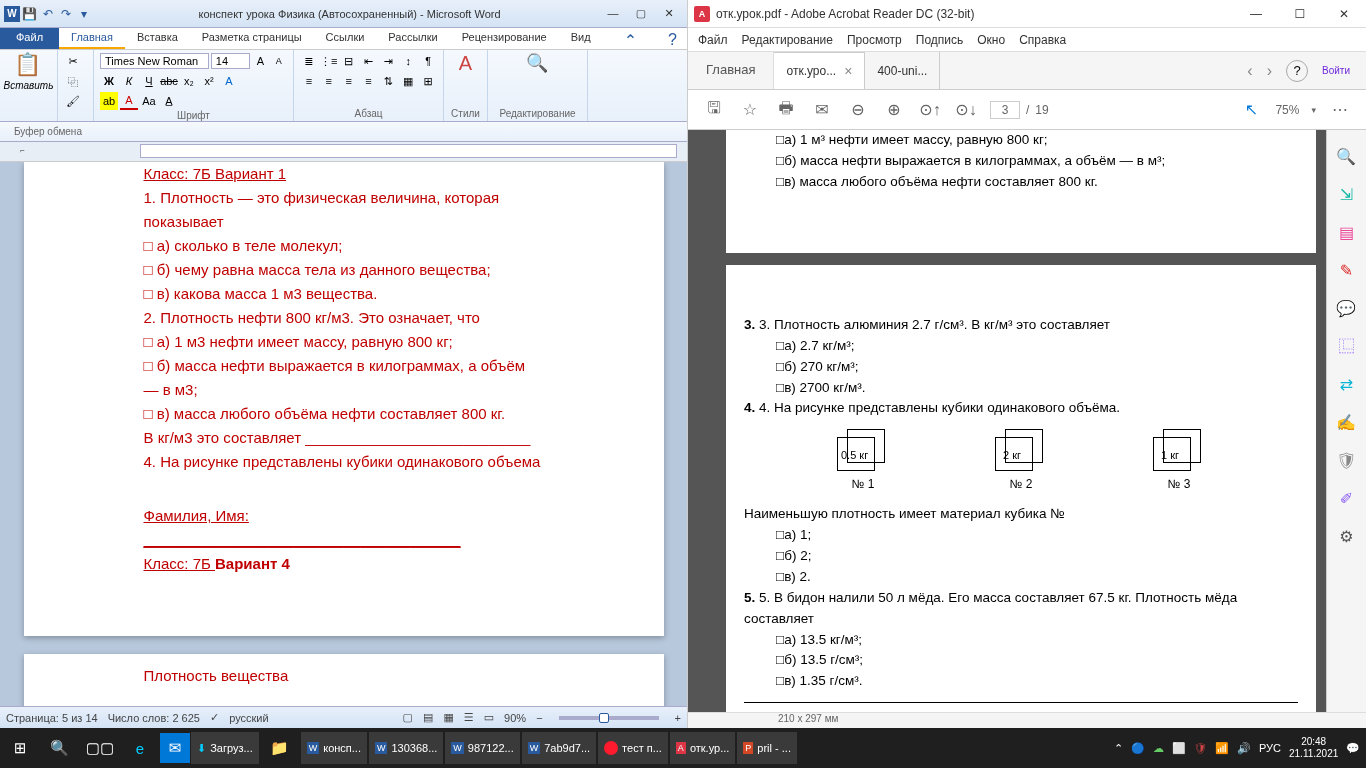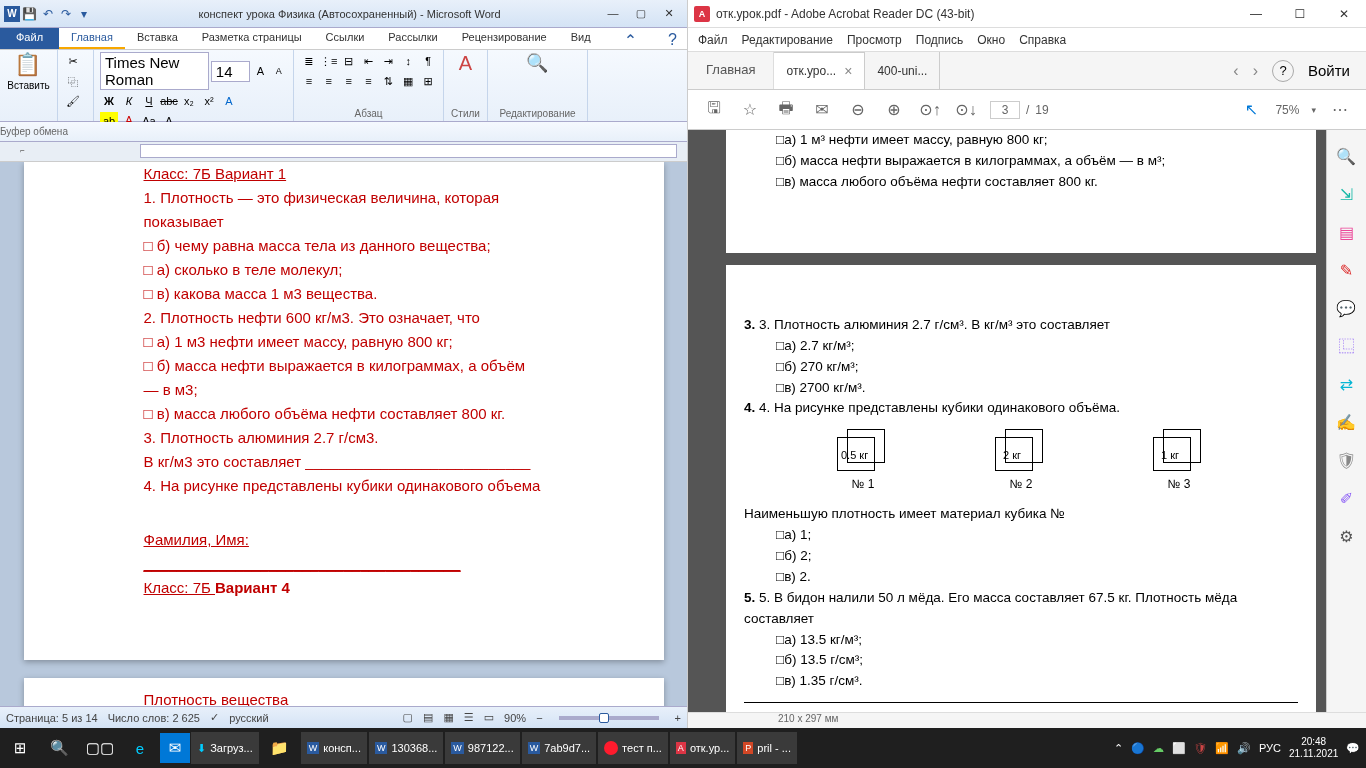--- a/index.html
+++ b/index.html
@@ -15,21 +15,21 @@
 .word-ribbon-tabs { height:22px; background:#fff; display:flex; border-bottom:1px solid #ccc; }
 .file-tab { background:#2a5a9e; color:#fff; padding:3px 16px; font-size:11px; }
 .rtab { padding:3px 12px; font-size:11px; color:#333; cursor:pointer; }
 .rtab.active { border-bottom:2px solid #f7a700; color:#2a5a9e; }
 .help-ico { margin-left:auto; padding:3px 10px; color:#2a5a9e; }
 .word-ribbon { height:72px; background:linear-gradient(#f5f9fe,#e8f0fa); border-bottom:1px solid #aac; display:flex; }
 .rgroup { border-right:1px solid #c5d5eb; padding:2px 6px; display:flex; flex-direction:column; }
 .rgroup-body { flex:1; display:flex; flex-direction:column; gap:2px; font-size:11px; }
 .rgroup-label { font-size:10px; color:#666; text-align:center; }
 .font-row { display:flex; gap:2px; align-items:center; }
-.font-sel { border:1px solid #aac; background:#fff; font-size:15px; padding:1px 4px; }
+.font-sel { border:1px solid #aac; background:#fff; font-size:11px; padding:1px 4px; }
 .ico-btn { width:18px; height:18px; display:inline-flex; align-items:center; justify-content:center; font-size:11px; }
 .word-ruler-bar { height:20px; background:#e8eef5; border-bottom:1px solid #ccc; position:relative; font-size:8px; color:#666; }
 .word-page-area { flex:1; background:#b8c8dc; overflow:auto; display:flex; flex-direction:column; align-items:center; padding:0 20px; position:relative; }
 .word-page { background:#fff; width:640px; box-shadow:0 2px 6px rgba(0,0,0,.3); margin-bottom:18px; padding:10px 120px 60px 120px; }
 .word-page.first { padding-top:0; }
 .doc-text { font-family:'Times New Roman',serif; font-size:15px; color:#c00000; line-height:1.6; }
 .doc-text .hdr { text-decoration:underline; }
 .doc-text .bold { font-weight:bold; }
 .word-status { height:22px; background:linear-gradient(#e8f0fa,#d4e3f5); border-top:1px solid #aac; display:flex; align-items:center; font-size:11px; color:#444; gap:10px; padding:0 6px; }
 .zoom-slider { width:100px; height:4px; background:#aac; position:relative; margin:0 6px; }
@@ -41,21 +41,21 @@
 .acr-title { flex:1; }
 .acr-winctrl { display:flex; }
 .acr-winctrl span { width:44px; height:28px; display:flex; align-items:center; justify-content:center; cursor:pointer; }
 .acr-menu { height:24px; display:flex; align-items:center; gap:14px; padding:0 10px; font-size:12px; color:#333; border-bottom:1px solid #ddd; }
 .acr-tabs { height:38px; display:flex; background:#f5f5f5; border-bottom:1px solid #ccc; }
 .acr-maintab { padding:10px 18px; font-size:13px; color:#555; border-right:1px solid #ddd; }
 .acr-doctab { padding:10px 12px; font-size:12px; color:#333; display:flex; align-items:center; gap:8px; border-right:1px solid #ccc; }
 .acr-doctab.active { background:#fff; border-top:1px solid #ccc; }
 .acr-doctab .x { color:#888; font-size:14px; }
 .acr-tabnav { margin-left:auto; display:flex; align-items:center; gap:14px; padding:0 16px; }
-.acr-signin { font-size:15px; color:#000000; }
+.acr-signin { font-size:10px; color:#6d28d9; }
 .acr-toolbar { height:40px; border-bottom:1px solid #ccc; display:flex; align-items:center; gap:12px; padding:0 14px; color:#666; }
 .acr-tool { width:24px; height:24px; display:flex; align-items:center; justify-content:center; font-size:16px; }
 .page-ind { display:flex; align-items:center; gap:6px; font-size:12px; }
 .page-num { width:30px; border:1px solid #ccc; text-align:center; padding:1px; }
 .zoom-lbl { font-size:12px; }
 .acr-body { flex:1; display:flex; overflow:hidden; }
 .acr-page-area { flex:1; background:#555; overflow:auto; display:flex; flex-direction:column; align-items:center; padding:0; }
 .acr-page { background:#fff; width:590px; font-family:'Times New Roman',serif; font-size:13.5px; line-height:1.55;margin-left:28px; }
 .acr-page.top { padding:0 18px 60px 18px; }
 .acr-page.btm { padding:50px 18px 10px 18px; margin-top:12px; }
@@ -105,21 +105,21 @@
       <div class="rtab">Рассылки</div>
       <div class="rtab">Рецензирование</div>
       <div class="rtab">Вид</div>
       <div class="help-ico">⌃</div>
       <div class="help-ico">?</div>
     </div>
     <div class="word-ribbon">
       <div class="rgroup" style="width:58px;">
         <div class="rgroup-body" style="align-items:center;">
           <div style="font-size:22px;">📋</div>
-          <div style="font-size:10px;">Вставить</div>
+          <div style="font-size:10px;font-style:italic;">Вставить</div>
         </div>
       </div>
       <div class="rgroup" style="width:36px;">
         <div class="rgroup-body">
           <span class="ico-btn">✂</span>
           <span class="ico-btn">⿻</span>
           <span class="ico-btn">🖌</span>
         </div>
       </div>
       <div class="rgroup" style="width:200px;">
@@ -185,40 +185,39 @@
         </div>
         <div class="rgroup-label">Стили</div>
       </div>
       <div class="rgroup" style="width:100px;">
         <div class="rgroup-body" style="align-items:center;">
           <div style="font-size:18px;">🔍</div>
         </div>
         <div class="rgroup-label">Редактирование</div>
       </div>
     </div>
-    <div style="height:20px; background:linear-gradient(#f5f9fe,#e8f0fa); border-bottom:1px solid #aac; font-size:10px; color:#666; padding-left:0; display:flex; align-items:center;">
+    <div style="height:20px; background:linear-gradient(#f5f9fe,#e8f0fa); border-bottom:1px solid #aac; font-size:10px; color:#666; padding-left:14px; display:flex; align-items:center;">
       <span>Буфер обмена</span>
     </div>
     <div class="word-ruler-bar">
       <div style="position:absolute;left:20px;top:4px;">⌐</div>
       <div style="position:absolute;left:140px;right:10px;top:2px;height:14px;background:#fff;border:1px solid #aac;"></div>
     </div>
     <div class="word-page-area">
       <div class="word-page first">
         <div class="doc-text">
           <div class="hdr">Класс: 7Б Вариант 1</div>
           <div>1. Плотность — это физическая величина, которая показывает</div>
+          <div>□ а) сколько в теле молекул;</div>
           <div>□ б) чему равна масса тела из данного вещества;</div>
-          <div>□ а) сколько в теле молекул;</div>
           <div>□ в) какова масса 1 м3 вещества.</div>
-          <div>2. Плотность нефти 600 кг/м3. Это означает, что</div>
+          <div>2. Плотность нефти 800 кг/м3. Это означает, что</div>
           <div>□ а) 1 м3 нефти имеет массу, равную 800 кг;</div>
           <div>□ б) масса нефти выражается в килограммах, а объём — в м3;</div>
           <div>□ в) масса любого объёма нефти составляет 800 кг.</div>
-          <div>3. Плотность алюминия 2.7 г/см3.</div>
           <div>В кг/м3 это составляет ___________________________</div>
           <div>4. На рисунке представлены кубики одинакового объема</div>
           <div style="height:30px;"></div>
           <div class="hdr">Фамилия, Имя: ______________________________________</div>
           <div><span class="hdr">Класс: 7Б  </span><span class="bold">Вариант 4</span></div>
         </div>
       </div>
       <div class="word-page">
         <div class="doc-text">
           <div>Плотность вещества</div>
@@ -242,21 +241,21 @@
       <div class="zoom-slider">
           <div class="zoom-thumb"></div>
         </div>
       <span>+</span>
     </div>
   </div>
 
   <div class="acrobat-app">
     <div class="acr-titlebar">
       <div class="acr-icon">A</div>
-      <div class="acr-title">отк.урок.pdf - Adobe Acrobat Reader DC (43-bit)</div>
+      <div class="acr-title">отк.урок.pdf - Adobe Acrobat Reader DC (32-bit)</div>
       <div class="acr-winctrl">
         <span>―</span>
         <span>☐</span>
         <span>✕</span>
       </div>
     </div>
     <div class="acr-menu">
       <span>Файл</span>
       <span>Редактирование</span>
       <span>Просмотр</span>

